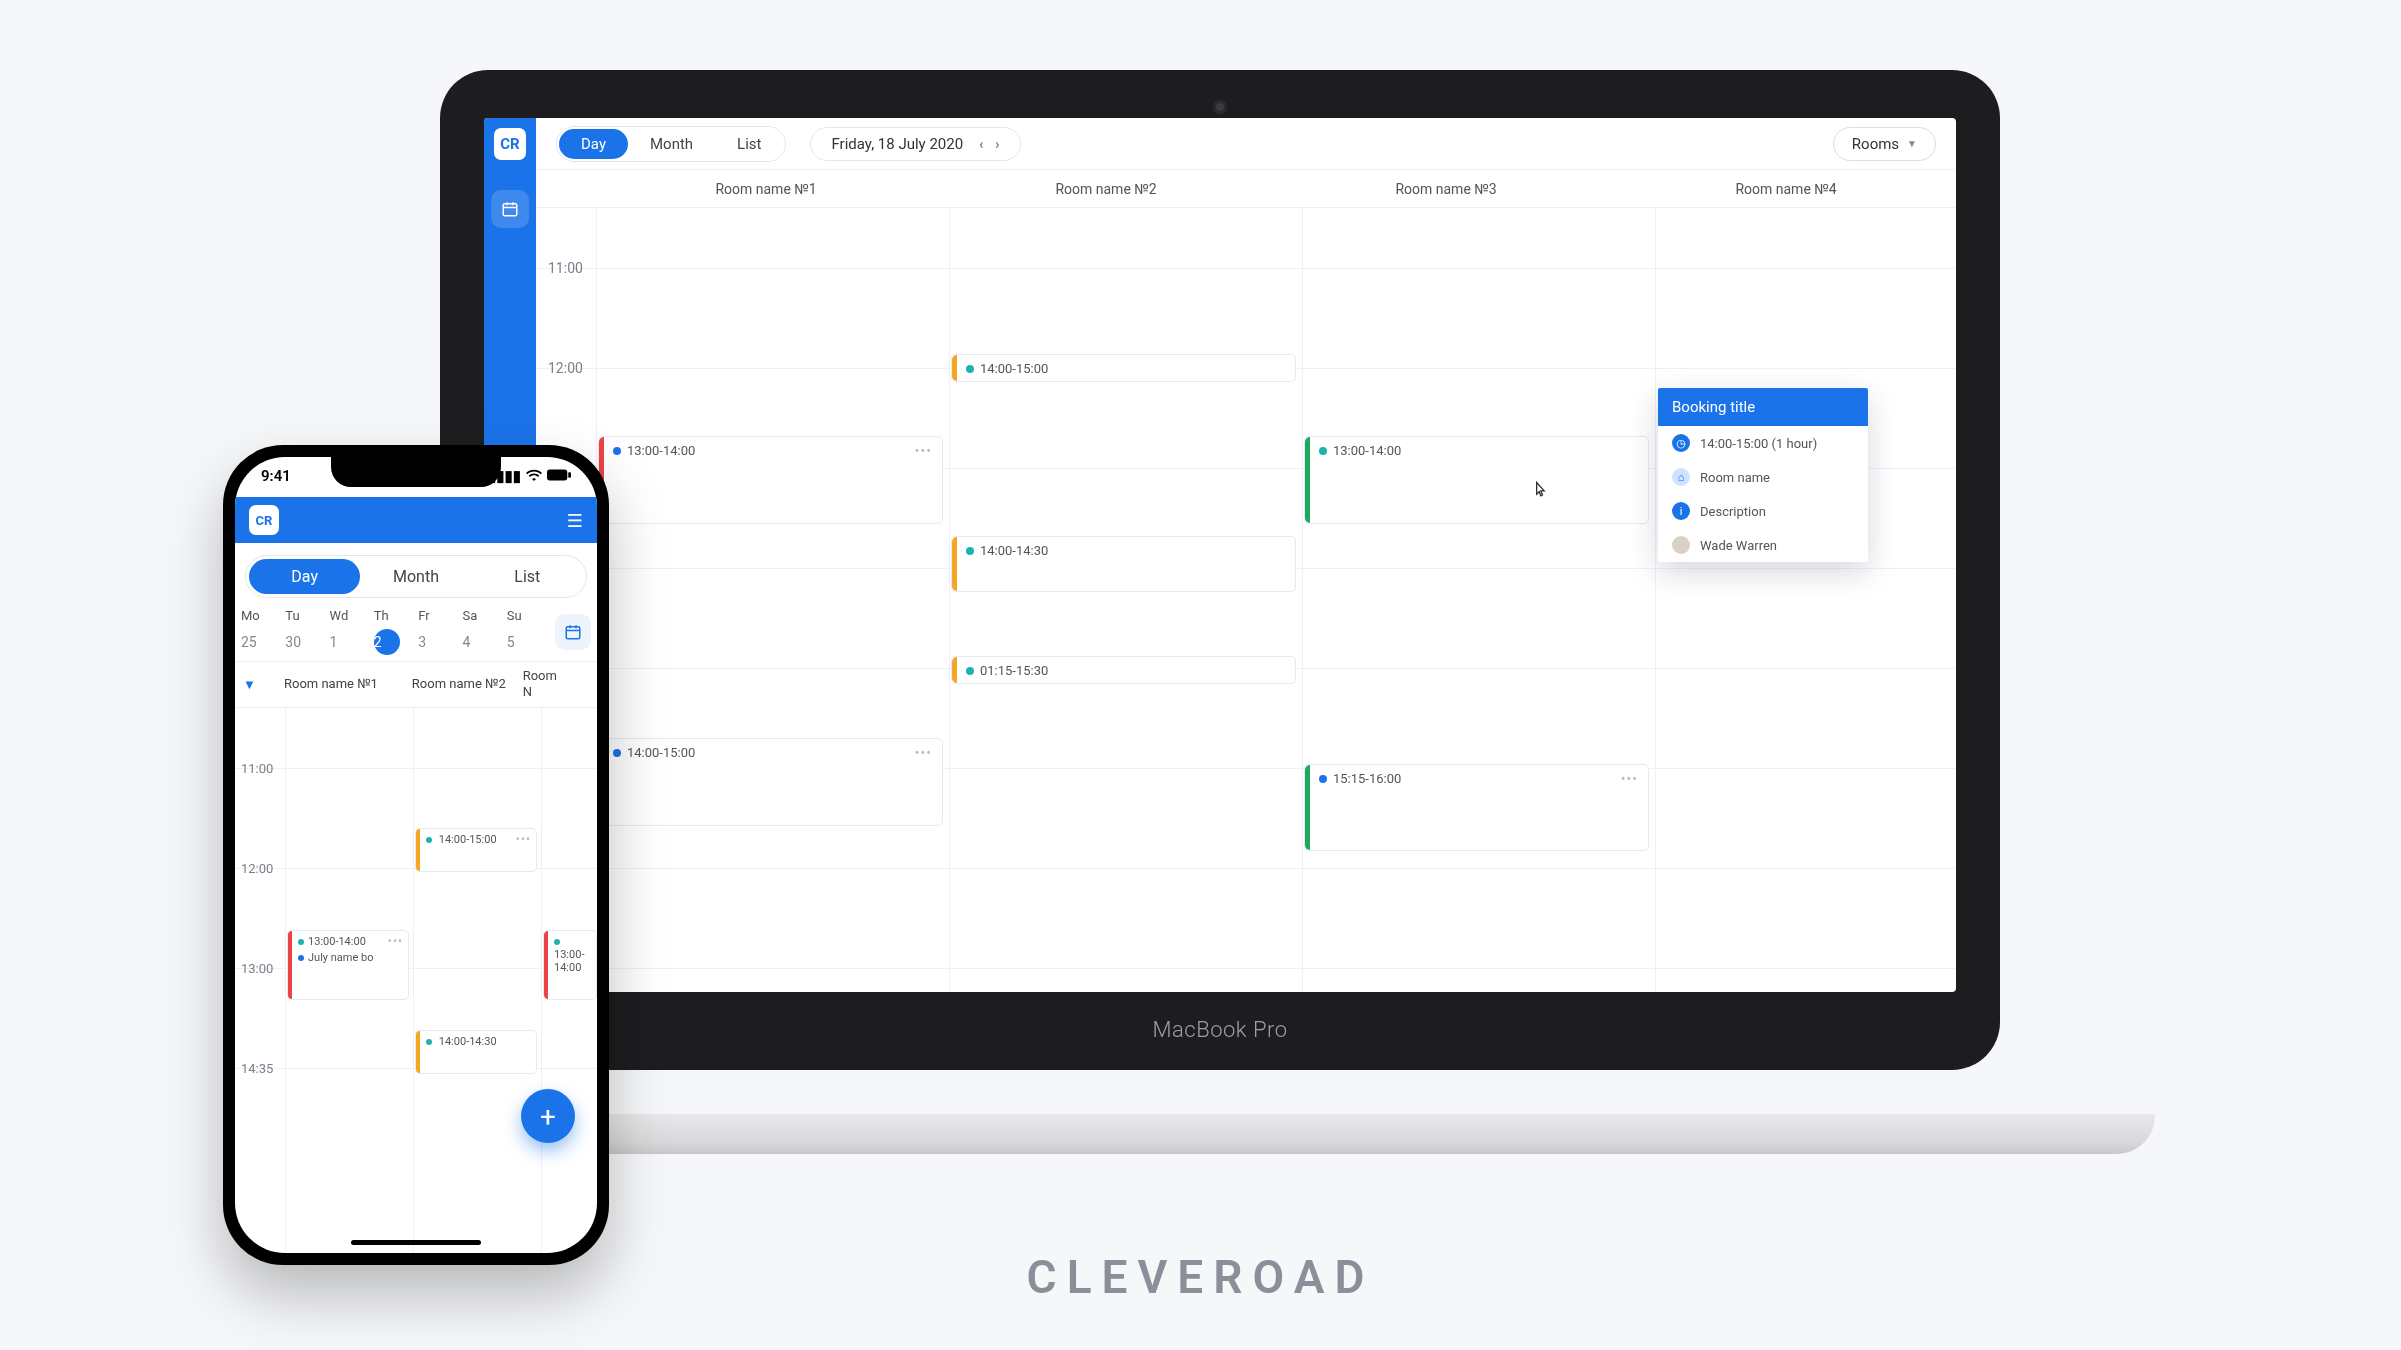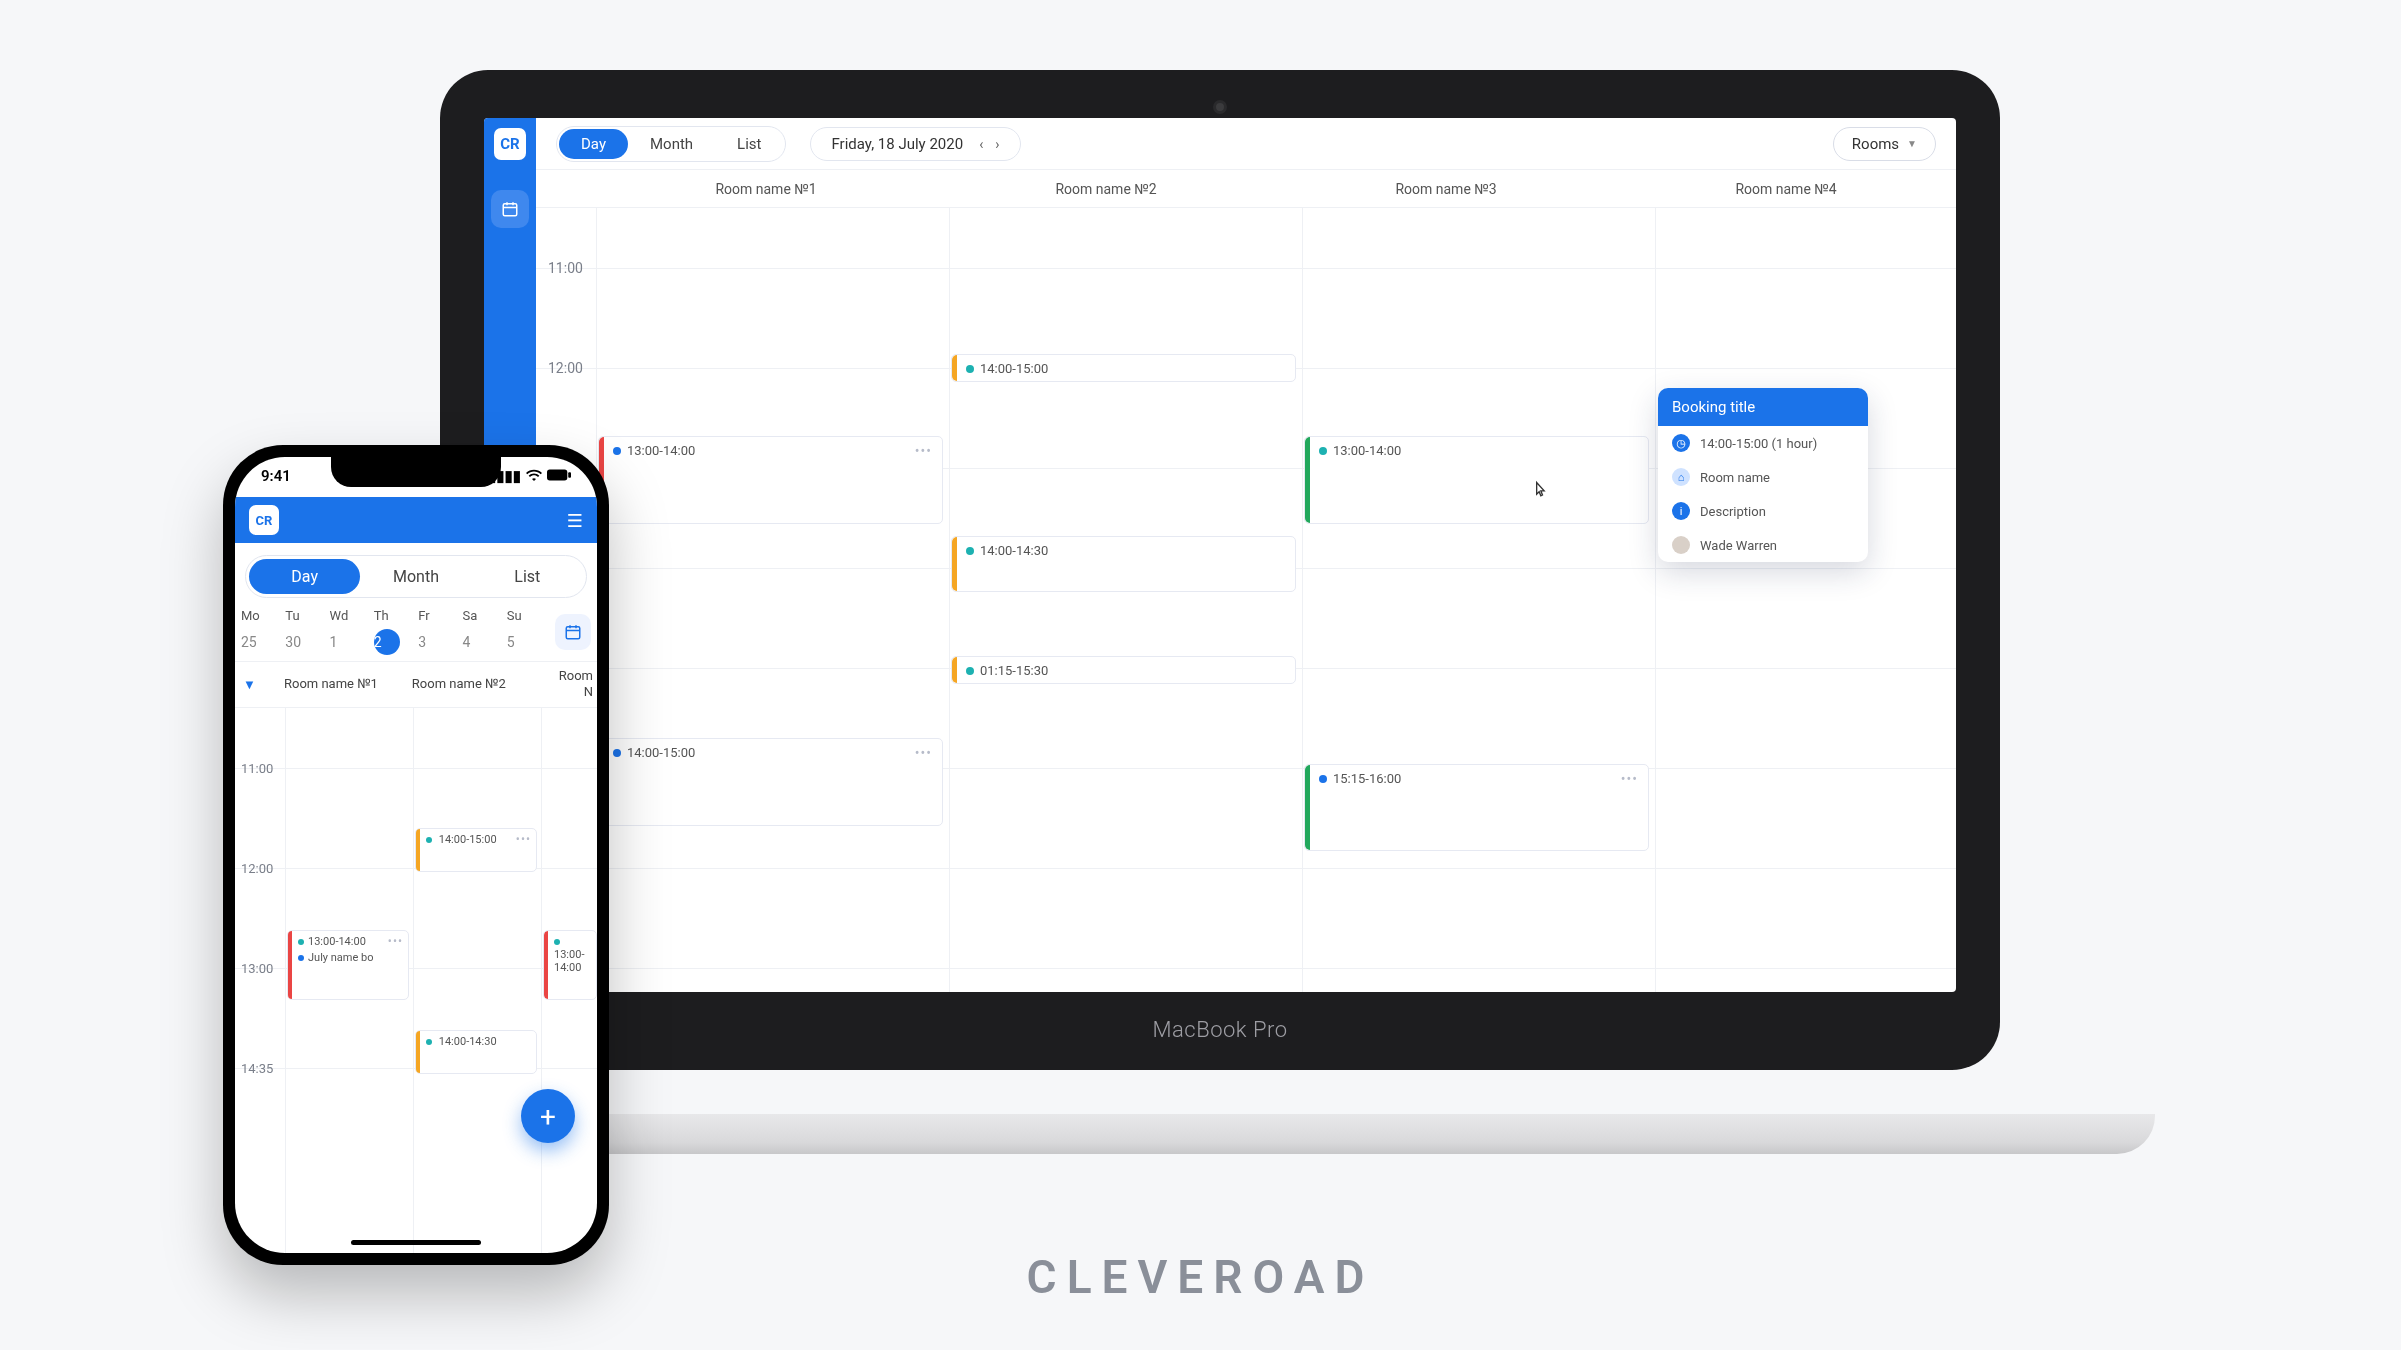--- a/index.html
+++ b/index.html
@@ -40,21 +40,21 @@
 .grid-body{position:relative;height:820px}
 .hour-row{position:absolute;left:0;right:0;height:100px;border-top:1px solid #eef0f4}
 .tlabel{position:absolute;left:12px;font-size:14px;color:#7a7f8a;transform:translateY(-50%)}
 .vline{position:absolute;top:0;bottom:0;width:1px;background:#eef0f4}
 
 .ev{position:absolute;background:#fff;border:1px solid #e6e9f2;border-radius:5px;padding:6px 10px 6px 14px;font-size:13px;color:#555;display:flex;align-items:flex-start;gap:6px}
 .ev .bar{position:absolute;left:0;top:0;bottom:0;width:5px;border-radius:5px 0 0 5px}
 .ev .dot{width:8px;height:8px;border-radius:50%;margin-top:4px;flex-shrink:0}
 .ev .more{position:absolute;right:10px;top:6px;color:#b6bbc9;font-size:14px;letter-spacing:1px}
 
-.popover{position:absolute;width:210px;background:#fff;border-radius:10px;box-shadow:0 10px 30px rgba(30,40,80,.18);overflow:hidden}
+.popover{position:absolute;width:210px;background:#fff;border-radius:2px;box-shadow:0 10px 30px rgba(30,40,80,.18);overflow:hidden}
 .popover-h{background:#1b73e9;color:#fff;font-size:15px;padding:10px 14px}
 .prow{display:flex;align-items:center;gap:10px;padding:8px 14px;font-size:13px;color:#555}
 .prow .badge{width:18px;height:18px;border-radius:50%;display:flex;align-items:center;justify-content:center;font-size:11px;color:#fff;flex-shrink:0}
 
 .cursor{position:absolute;width:20px;height:20px}
 .cursor svg{width:100%;height:100%}
 
 
 .phone{position:absolute;left:223px;top:445px;width:386px;height:820px;background:#000;border-radius:60px;padding:12px;z-index:5;box-shadow:0 30px 60px rgba(0,0,0,.25)}
 .phone-screen{width:100%;height:100%;background:#fff;border-radius:50px;overflow:hidden;position:relative}
@@ -288,21 +288,21 @@
                 <rect x="3" y="5" width="18" height="16" rx="2"></rect>
                 <path d="M3 10h18M8 3v4M16 3v4"></path>
               </svg>
           </div>
         </div>
 
         <div class="m-roomshdr">
           <span class="arrow">▼</span>
           <div class="rc">Room name №1</div>
           <div class="rc">Room name №2</div>
-          <div class="rc" style="flex:.55;text-align:right">Room<br>N</div>
+          <div class="rc" style="flex:.55;text-align:left">Room<br>N</div>
         </div>
 
         <div class="m-grid">
           <div class="m-hour" style="top:60px"></div>
           <div class="m-tl" style="top:60px">11:00</div>
           <div class="m-hour" style="top:160px"></div>
           <div class="m-tl" style="top:160px">12:00</div>
           <div class="m-hour" style="top:260px"></div>
           <div class="m-tl" style="top:260px">13:00</div>
           <div class="m-hour" style="top:360px"></div>

